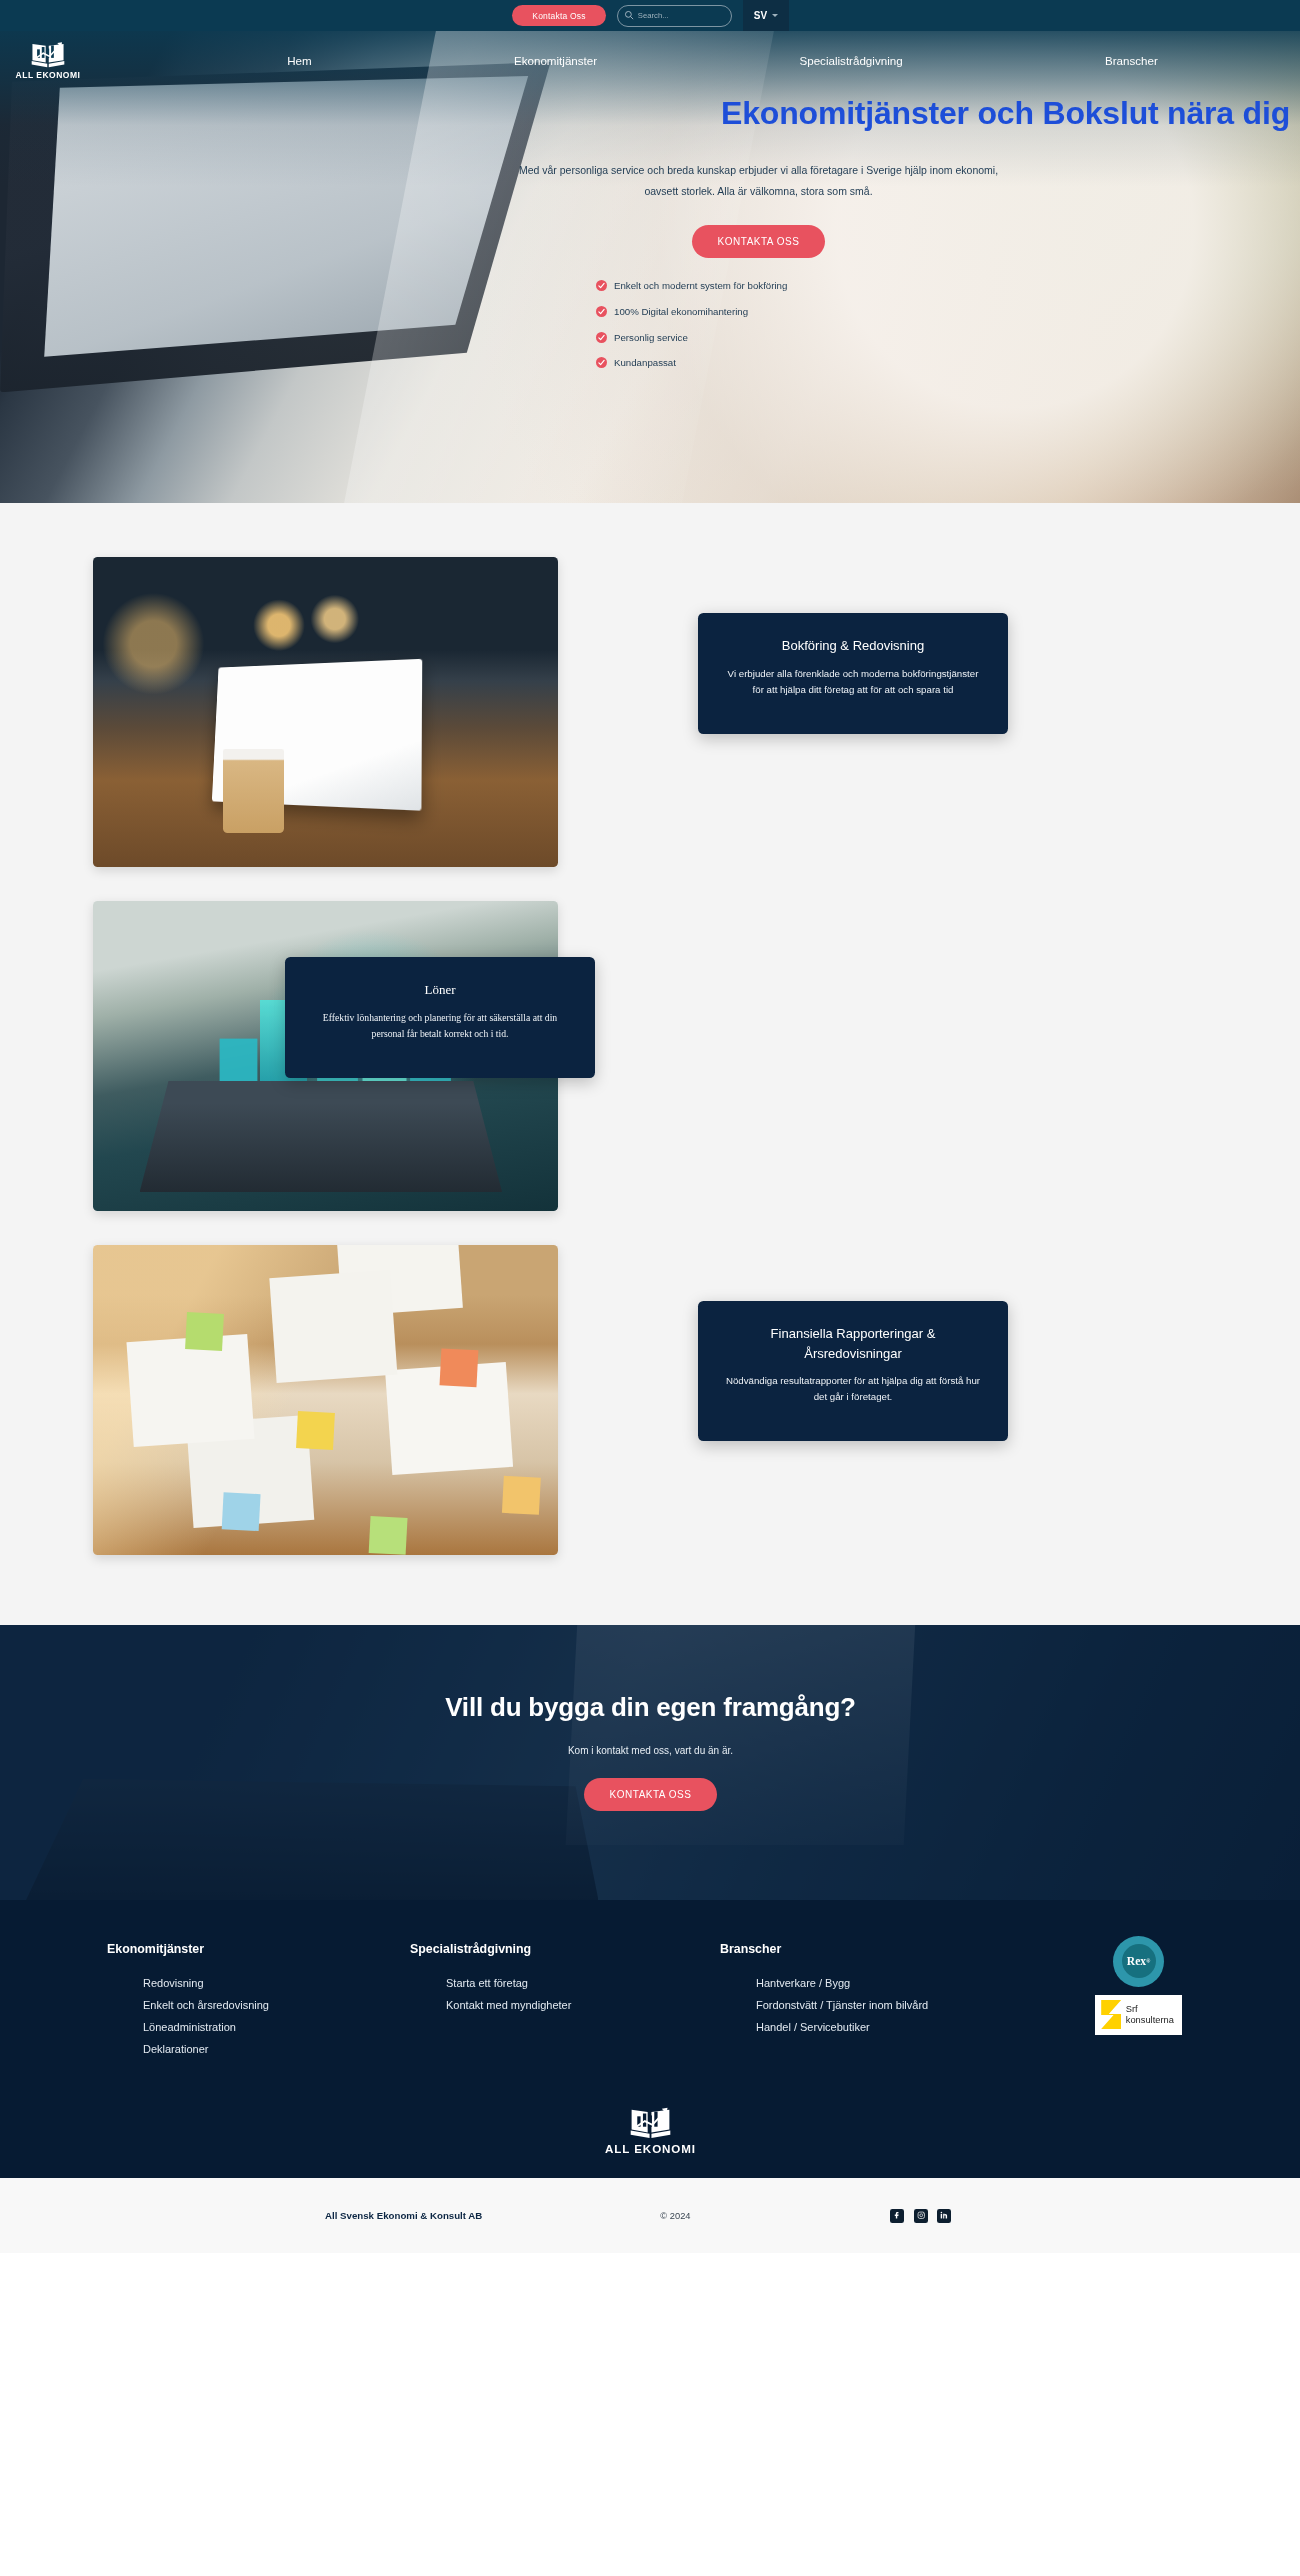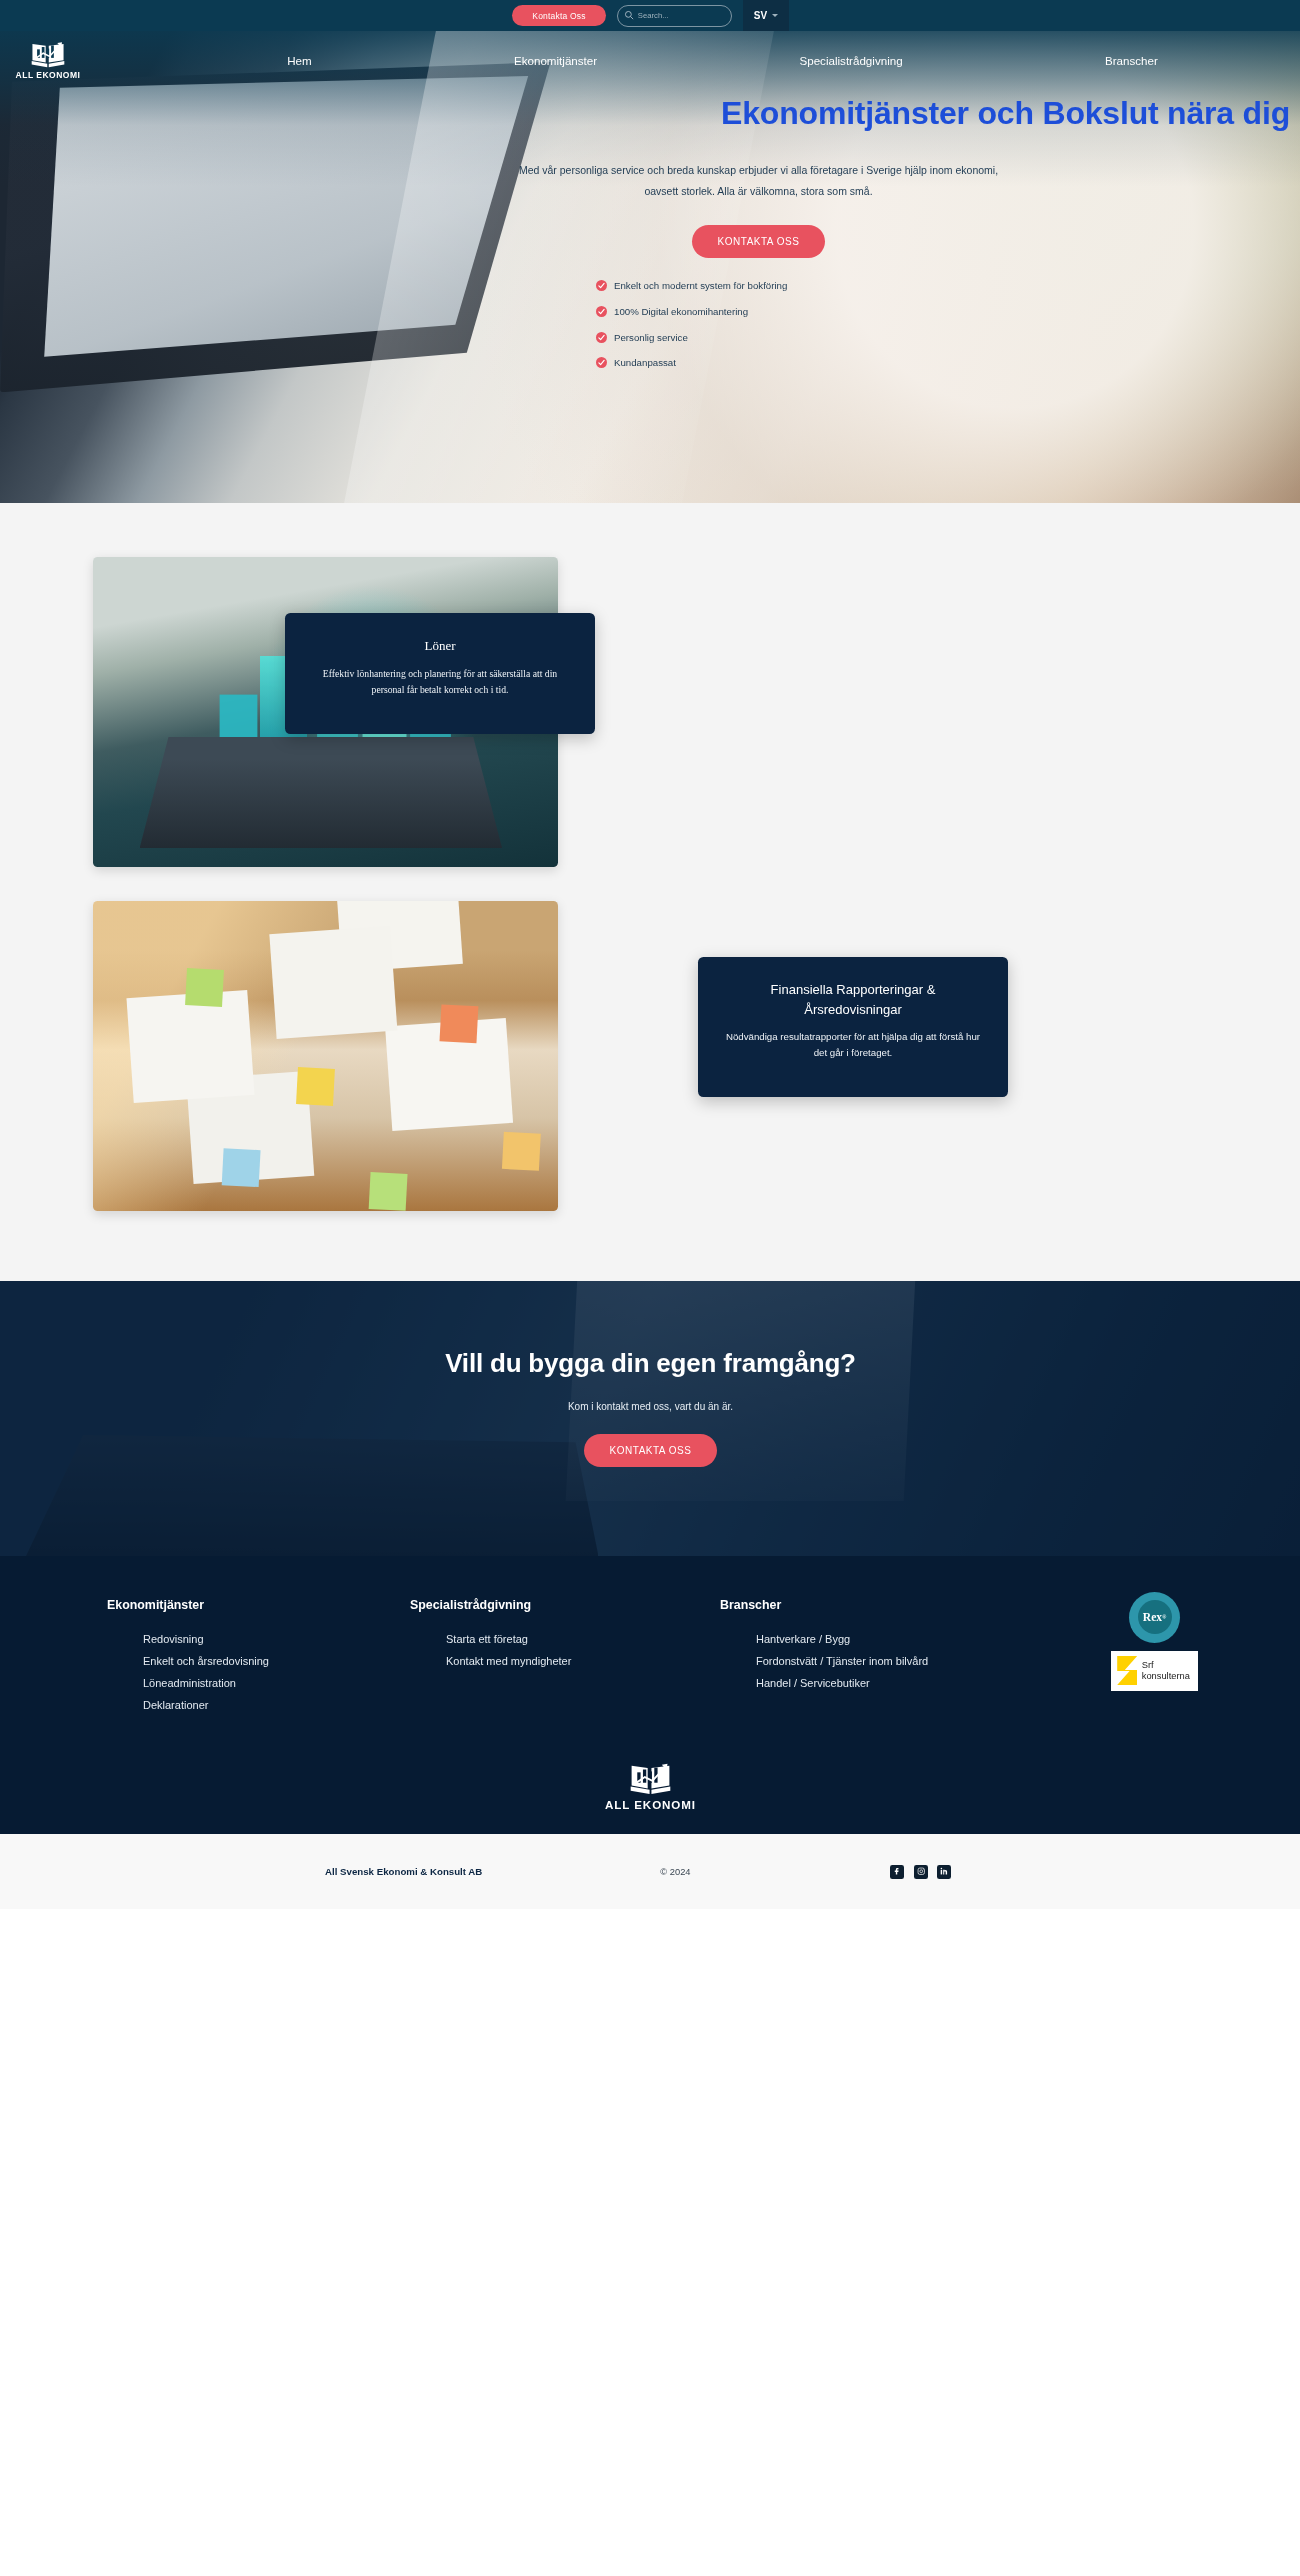--- a/index.html
+++ b/index.html
@@ -474,21 +474,21 @@
     display: block;
     color: #e3eaf1;
     font-size: 11px;
     text-decoration: none;
     margin-bottom: 10px;
     cursor: pointer;
     padding-left: 36px;
   }
   .badges {
     position: absolute;
-    right: 10px;
+    right: 26px;
     top: -6.2px;
     width: 87px;
   }
   .rex-badge {
     width: 51px; height: 51px;
     border-radius: 50%;
     background: #2d96ab;
     margin: 0 auto 7.7px auto;
     display: flex;
     align-items: center;
@@ -665,20 +665,27 @@
             </svg>
         </span>
         <span>Kundanpassat</span>
       </li>
     </ul>
   </div>
 </section>
 
 <section class="services">
 
+  <div class="srow">
+    <div class="simg left ph-book"></div>
+    <div class="scard at-right">
+      <h3>Bokföring &amp; Redovisning</h3>
+      <p>Vi erbjuder alla förenklade och moderna bokföringstjänster för att hjälpa ditt företag att för att och spara tid</p>
+    </div>
+  </div>
 
   <div class="srow">
     <div class="simg right ph-digital"></div>
     <div class="scard at-left">
       <h3>Löner</h3>
       <p>Effektiv lönhantering och planering för att säkerställa att din personal får betalt korrekt och i tid.</p>
     </div>
   </div>
 
   <div class="srow">

